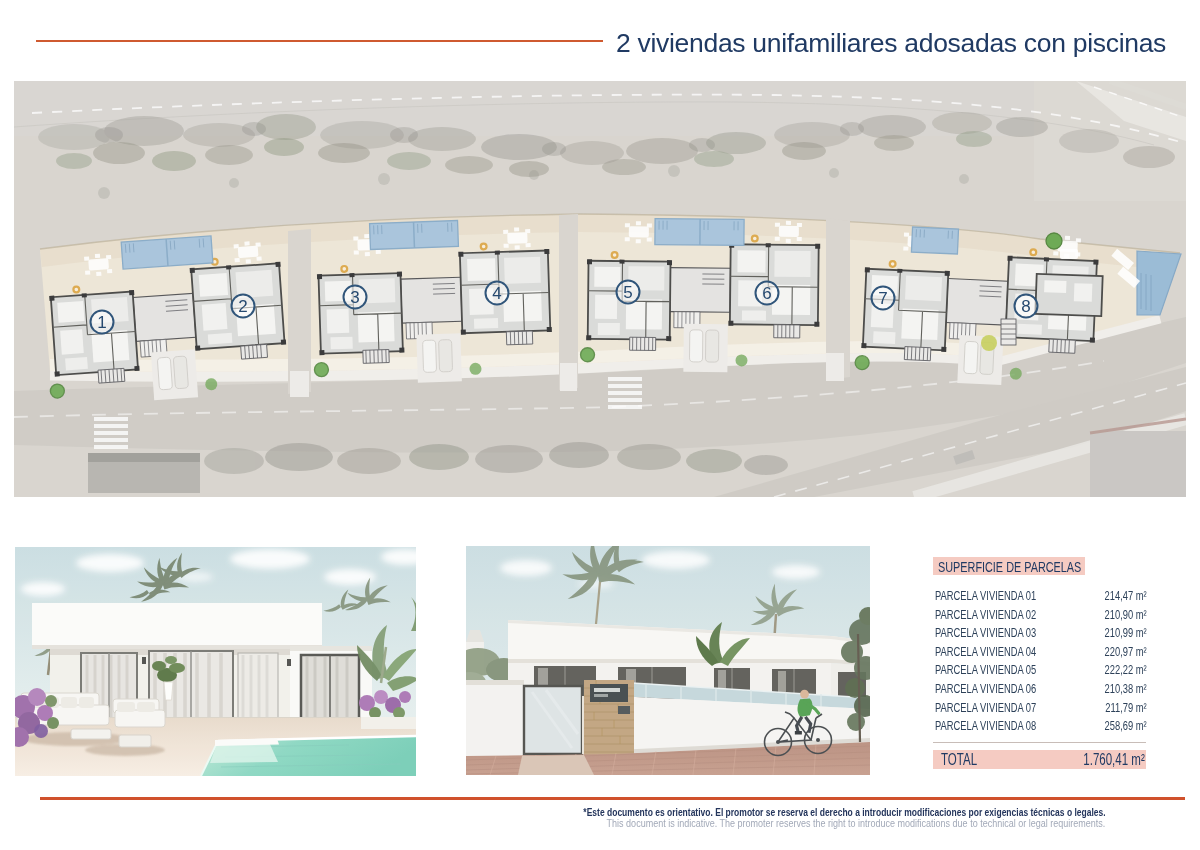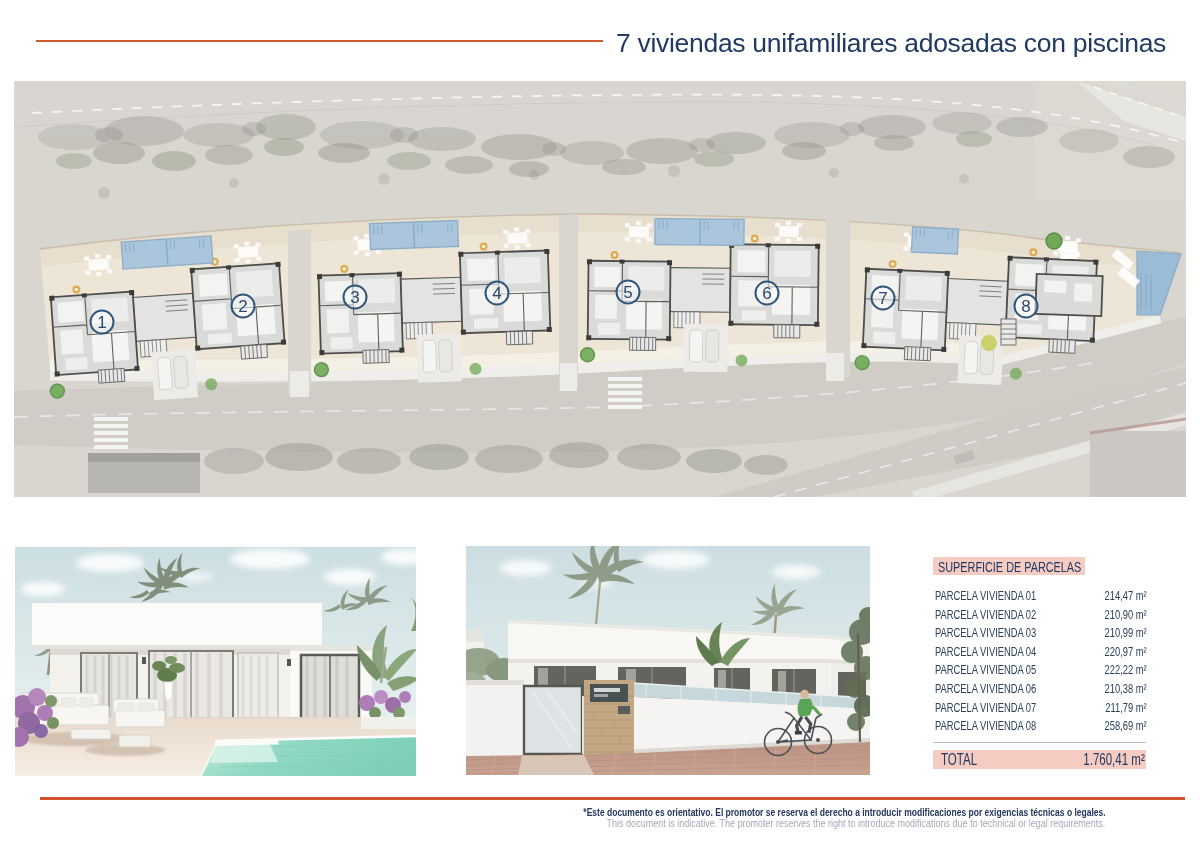--- a/index.html
+++ b/index.html
@@ -4,21 +4,21 @@
 <style>
 html,body{margin:0;padding:0;width:1200px;height:850px;background:#ffffff;overflow:hidden;
 font-family:"Liberation Sans",sans-serif;}
 .abs{position:absolute;}
 .navy{color:#203a63;}
 </style>
 </head>
 <body>
 
 <div class="abs" style="left:36px;top:40px;width:567px;height:2px;background:#cf5a30;"></div>
-<div class="abs navy" style="left:616px;top:28px;font-size:26.5px;letter-spacing:-0.3px;">7 viviendas unifamiliares adosadas con piscinas</div>
+<div class="abs navy" style="left:616px;top:28px;font-size:26.5px;letter-spacing:-0.3px;">2 viviendas unifamiliares adosadas con piscinas</div>
 
 <svg class="abs" style="left:14px;top:81px" width="1172" height="416" viewBox="0 0 1172 416">
   <defs>
     <g id="houseA">
       <rect x="0" y="0" width="82" height="78" fill="#d7d8d6" stroke="#3e3e3c" stroke-width="1.8"></rect>
       <rect x="6" y="6" width="26" height="20" fill="#f2f2f0"></rect>
       <rect x="40" y="5" width="36" height="24" fill="#ebebe9"></rect>
       <rect x="7" y="34" width="22" height="24" fill="#f0f0ee"></rect>
       <rect x="38" y="38" width="36" height="30" fill="#f3f3f1"></rect>
       <rect x="10" y="62" width="22" height="12" fill="#ededeb"></rect>

